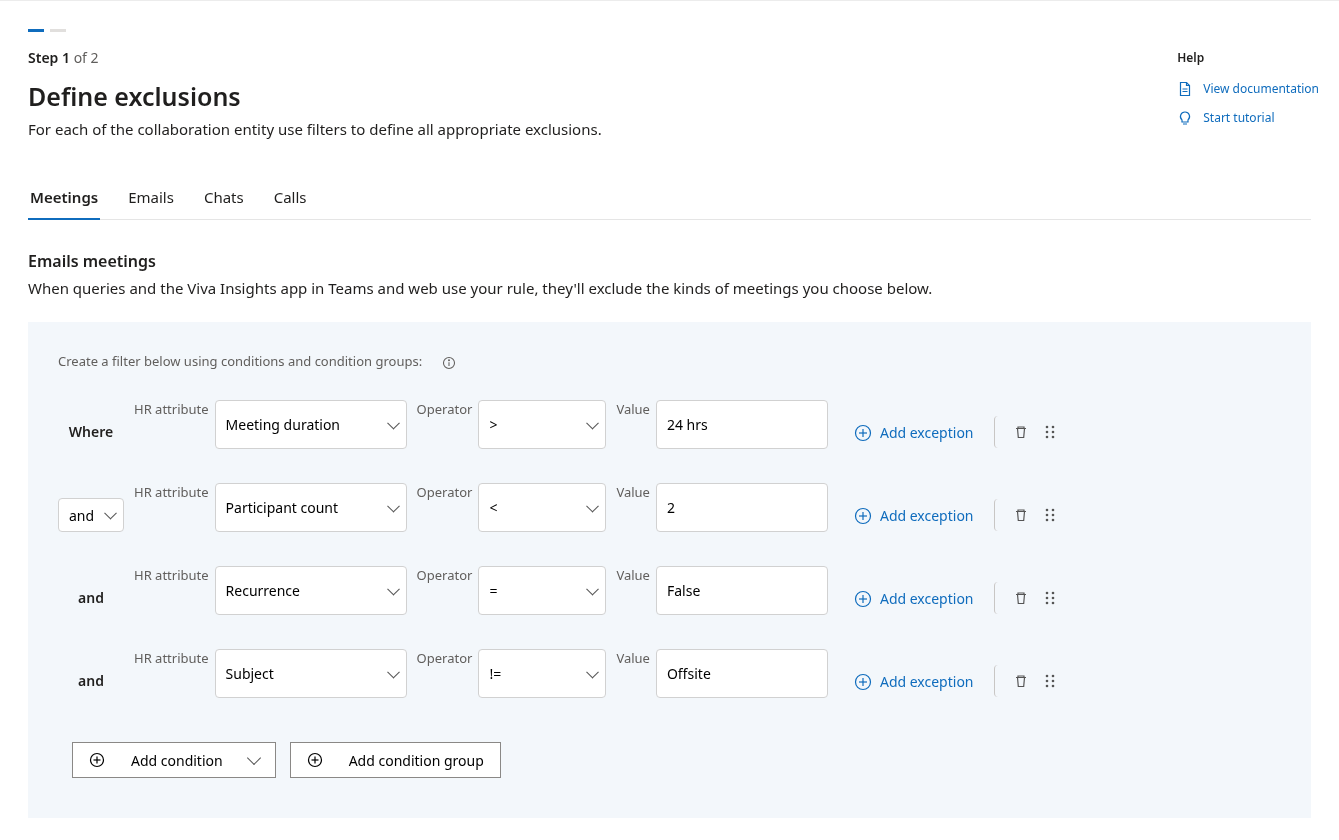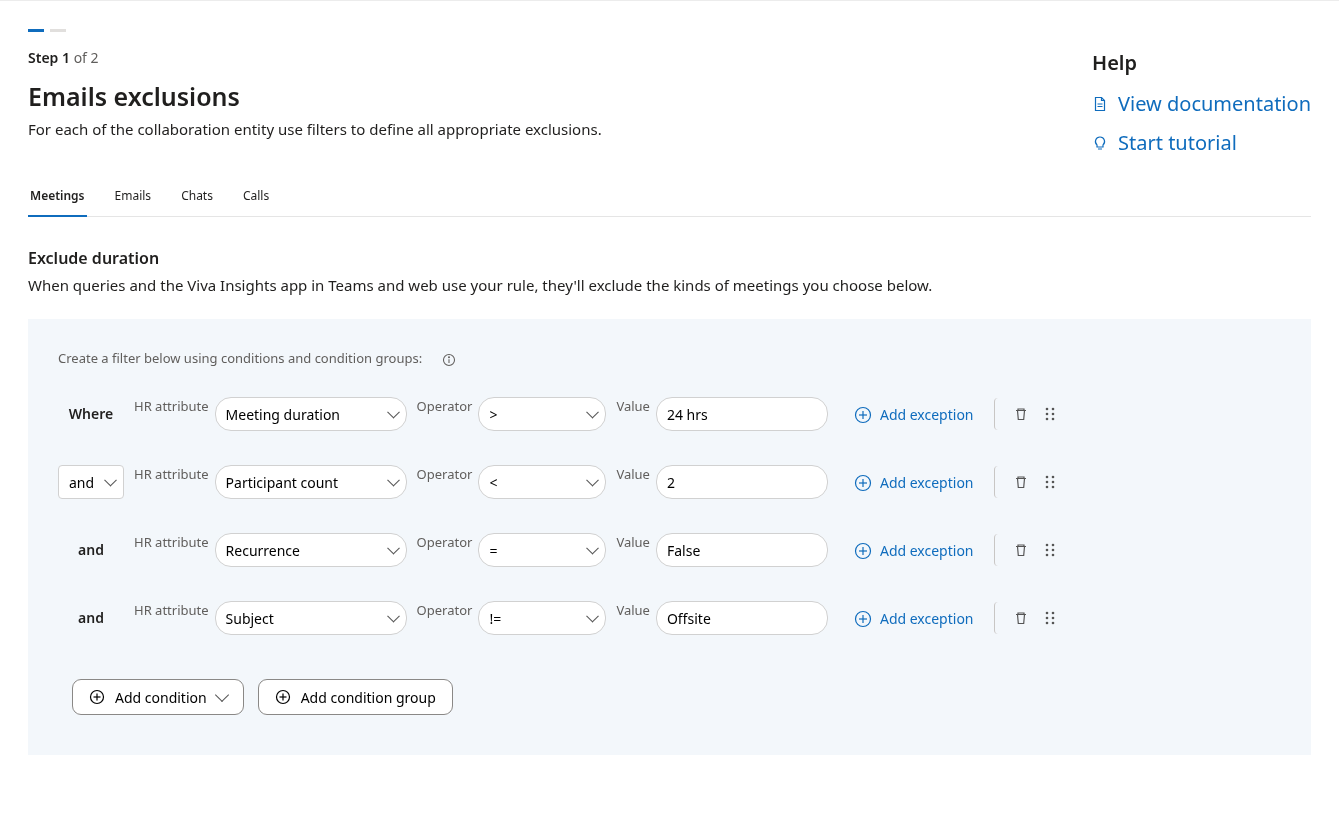--- a/index.html
+++ b/index.html
@@ -12,72 +12,72 @@
   *{box-sizing:border-box;font-family:"Segoe UI",system-ui,sans-serif}
   body{margin:0;background:#fff;color:var(--text);width:1339px}
   .page{padding:28px 28px 60px 28px;position:relative;border-top:1px solid #ececec}
   .progress{display:flex;gap:6px;margin-bottom:16px}
   .progress-seg{width:16px;height:3px;background:#e1dfdd}
   .progress-seg.current{background:var(--blue)}
   .step-text{font-size:14px;margin:6px 0 12px 0;color:var(--muted)}
   .step-text .bold{font-weight:600;color:var(--text)}
   .title{font-size:25px;font-weight:600;margin:0 0 6px 0}
   .subtitle{font-size:15px;color:var(--text);margin:0}
-  .help-box{position:absolute;right:28px;top:48px;font-size:20px}
+  .help-box{position:absolute;right:20px;top:48px;font-size:12px}
   .help-title{font-weight:600;margin-bottom:14px}
   .help-link{display:flex;align-items:center;gap:10px;color:var(--blue);cursor:pointer;margin-bottom:12px}
   .help-link svg{width:16px;height:16px}
   .tabs{display:flex;gap:26px;border-bottom:1px solid #e5e5e5;margin-top:38px}
-  .tab{padding:10px 2px 12px;font-size:12px;cursor:pointer;color:var(--text)}
+  .tab{padding:10px 2px 12px;font-size:15px;cursor:pointer;color:var(--text)}
   .tab.active{font-weight:600;position:relative}
   .tab.active::after{content:"";position:absolute;left:0;right:0;bottom:-1px;height:2px;background:var(--blue)}
   .section-title{font-weight:600;margin-top:30px}
   .section-desc{margin-top:6px;font-size:15px}
   .panel{background:var(--panel);margin-top:24px;padding:30px 30px 40px 30px}
   .panel-hint{font-size:13px;color:var(--muted);display:flex;align-items:flex-end;gap:20px;margin-bottom:30px}
   .info-icon{width:14px;height:14px}
   .rows{display:flex;flex-direction:column;gap:34px}
   .row{display:flex;align-items:flex-end;gap:10px}
   .connector-col{width:66px;display:flex;justify-content:center}
   .connector-static{font-weight:600;font-size:14px;padding-bottom:8px}
   .connector-select{height:34px;padding:0 28px 0 10px;font-size:14px;border:1px solid var(--border);background:#fff;border-radius:4px;min-width:62px;appearance:none;cursor:pointer;position:relative}
   .sel-wrap{position:relative;display:inline-block}
   .sel-wrap::after{content:"";position:absolute;right:9px;top:50%;width:8px;height:8px;border-right:1.2px solid #555;border-bottom:1.2px solid #555;transform:translateY(-70%) rotate(45deg);pointer-events:none}
   .field{display:flex;gap:6px}
   .field label{font-size:13px;color:var(--muted)}
-  .select,.input{height:34px;border:1px solid var(--border);background:#fff;font-size:14px;padding:0 30px 0 10px;border-radius:16px;appearance:none}
+  .select,.input{height:49px;border:1px solid var(--border);background:#fff;font-size:14px;padding:0 30px 0 10px;border-radius:4px;appearance:none}
   .select{cursor:pointer}
   .w-attr{width:192px}
   .w-op{width:128px}
   .w-val{width:172px;padding-right:0}
   .add-exception{display:flex;align-items:center;gap:8px;color:var(--blue);font-size:14px;cursor:pointer;padding-bottom:7px;margin-left:16px}
   .add-exception svg{width:18px;height:18px}
   .icon-btn{width:32px;height:32px;display:flex;align-items:center;justify-content:center;cursor:pointer;border-radius:4px;color:#555}
   .icon-btn.divider{border-left:1px solid #c8c6c4;margin-left:10px;padding-left:14px;width:40px}
   .actions-row{display:flex;align-items:center}
   .footer-btns{display:flex;gap:14px;margin-top:44px;margin-left:14px}
-  .btn{height:36px;padding:0 16px;border:1px solid #8a8886;background:#fff;border-radius:9px;display:flex;align-items:center;gap:10px;font-size:14px;cursor:pointer}
+  .btn{height:36px;padding:0 16px;border:1px solid #8a8886;background:#fff;border-radius:0;display:flex;align-items:center;gap:26px;font-size:14px;cursor:pointer}
   .btn svg{width:16px;height:16px}
   .chev-down{width:10px;height:10px;border-right:1.2px solid #555;border-bottom:1.2px solid #555;transform:rotate(45deg);margin-top:-4px}
 </style>
 </head>
 <body>
 
 <div class="page">
   <div class="progress">
     <div class="progress-seg current"></div>
     <div class="progress-seg"></div>
   </div>
 
   <div class="step-text">
     <span class="bold">Step 1</span>
     <span>of 2</span>
   </div>
 
-  <h1 class="title">Emails exclusions</h1>
+  <h1 class="title">Define exclusions</h1>
   <p class="subtitle">For each of the collaboration entity use filters to define all appropriate exclusions.</p>
 
   <div class="help-box">
     <div class="help-title">Help</div>
     <div class="help-link">
       <svg viewBox="0 0 16 16" fill="none" stroke="currentColor" stroke-width="1.2">
           <path d="M3.5 1.5h6l3 3v10h-9z"></path>
           <path d="M9.5 1.5v3h3"></path>
           <path d="M5.5 8h5M5.5 10.5h5"></path>
         </svg>
@@ -91,21 +91,21 @@
     </div>
   </div>
 
   <div class="tabs">
     <div class="tab active">Meetings</div>
     <div class="tab">Emails</div>
     <div class="tab">Chats</div>
     <div class="tab">Calls</div>
   </div>
 
-  <div class="section-title">Exclude duration</div>
+  <div class="section-title">Emails meetings</div>
   <div class="section-desc">When queries and the Viva Insights app in Teams and web use your rule, they'll exclude the kinds of meetings you choose below.</div>
 
   <div class="panel">
     <div class="panel-hint">
       <span>Create a filter below using conditions and condition groups:</span>
       <svg class="info-icon" viewBox="0 0 16 16" fill="none" stroke="#605e5c" stroke-width="1.2">
           <circle cx="8" cy="8" r="6.3"></circle>
           <line x1="8" y1="7" x2="8" y2="11.5"></line>
           <circle cx="8" cy="4.8" r="0.5" fill="#605e5c"></circle>
         </svg>

